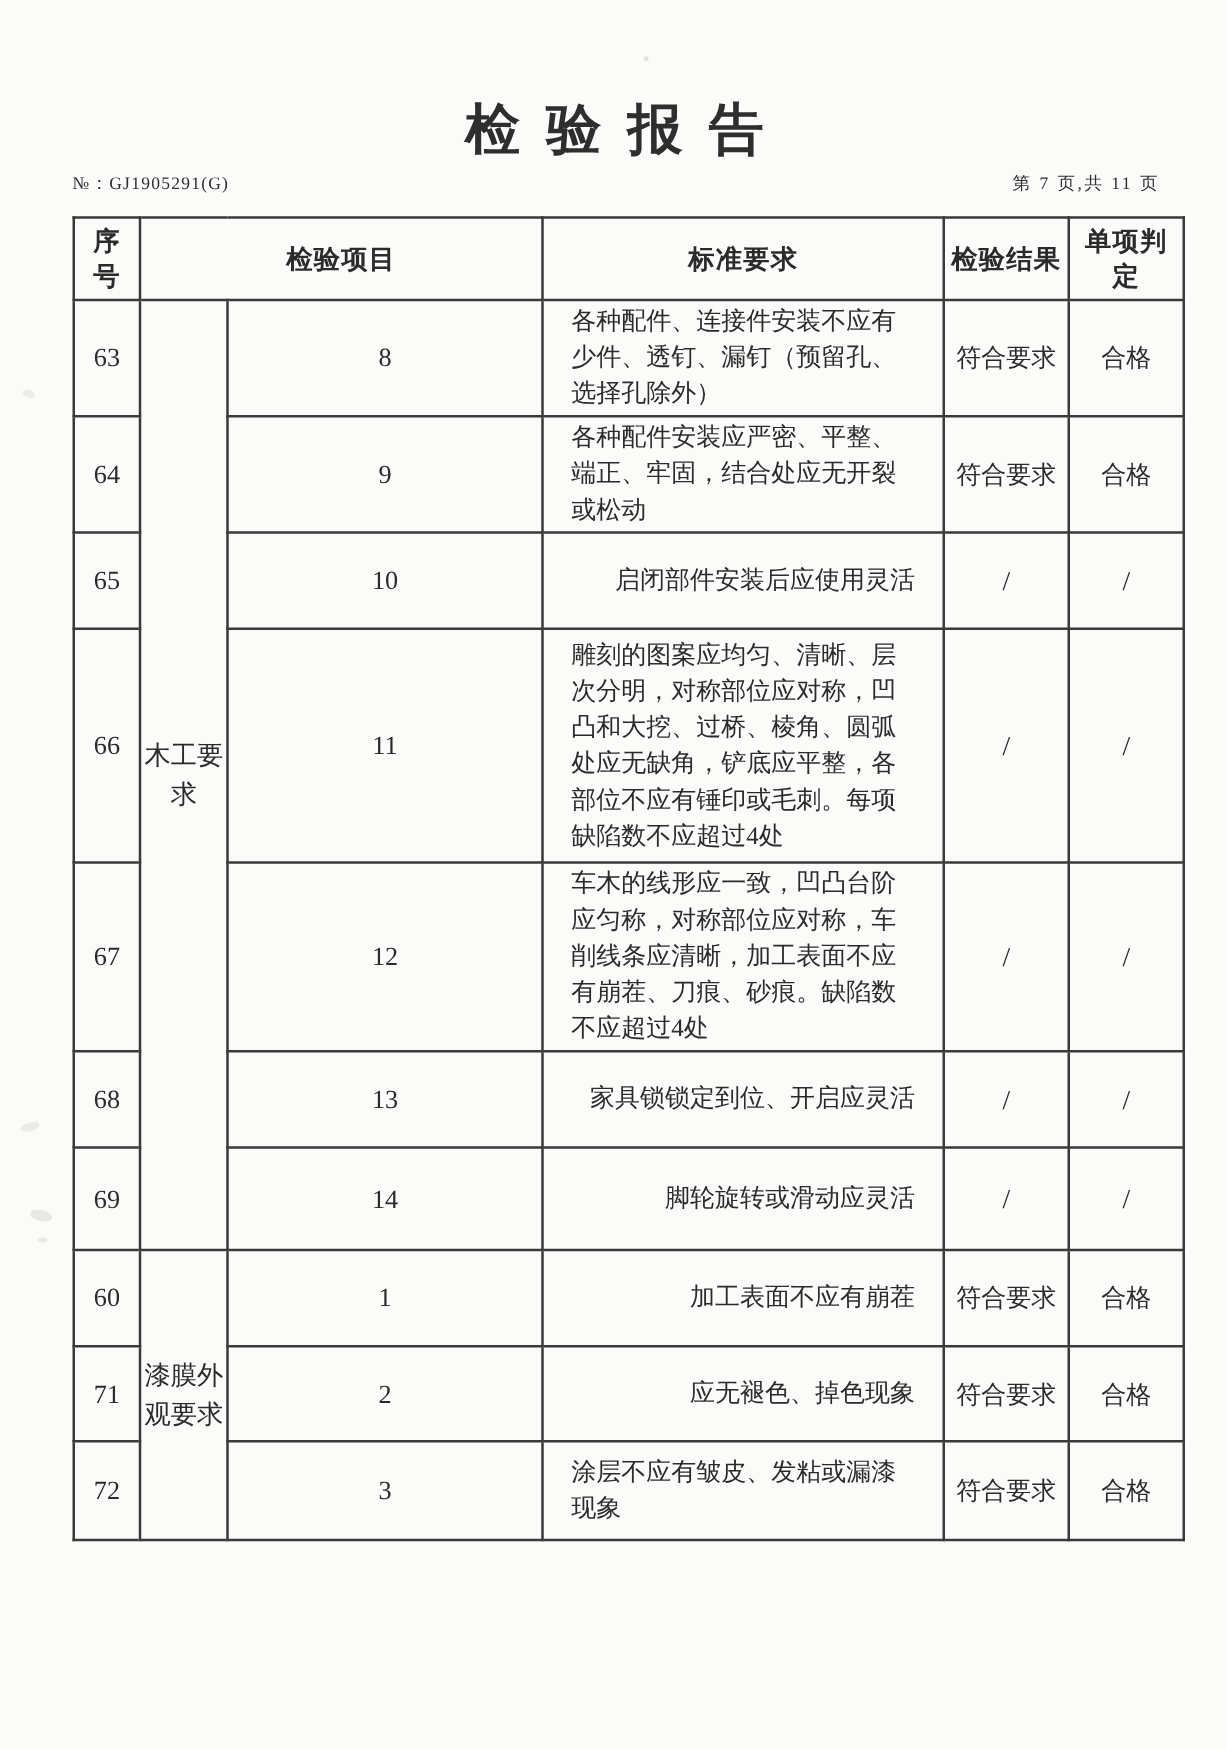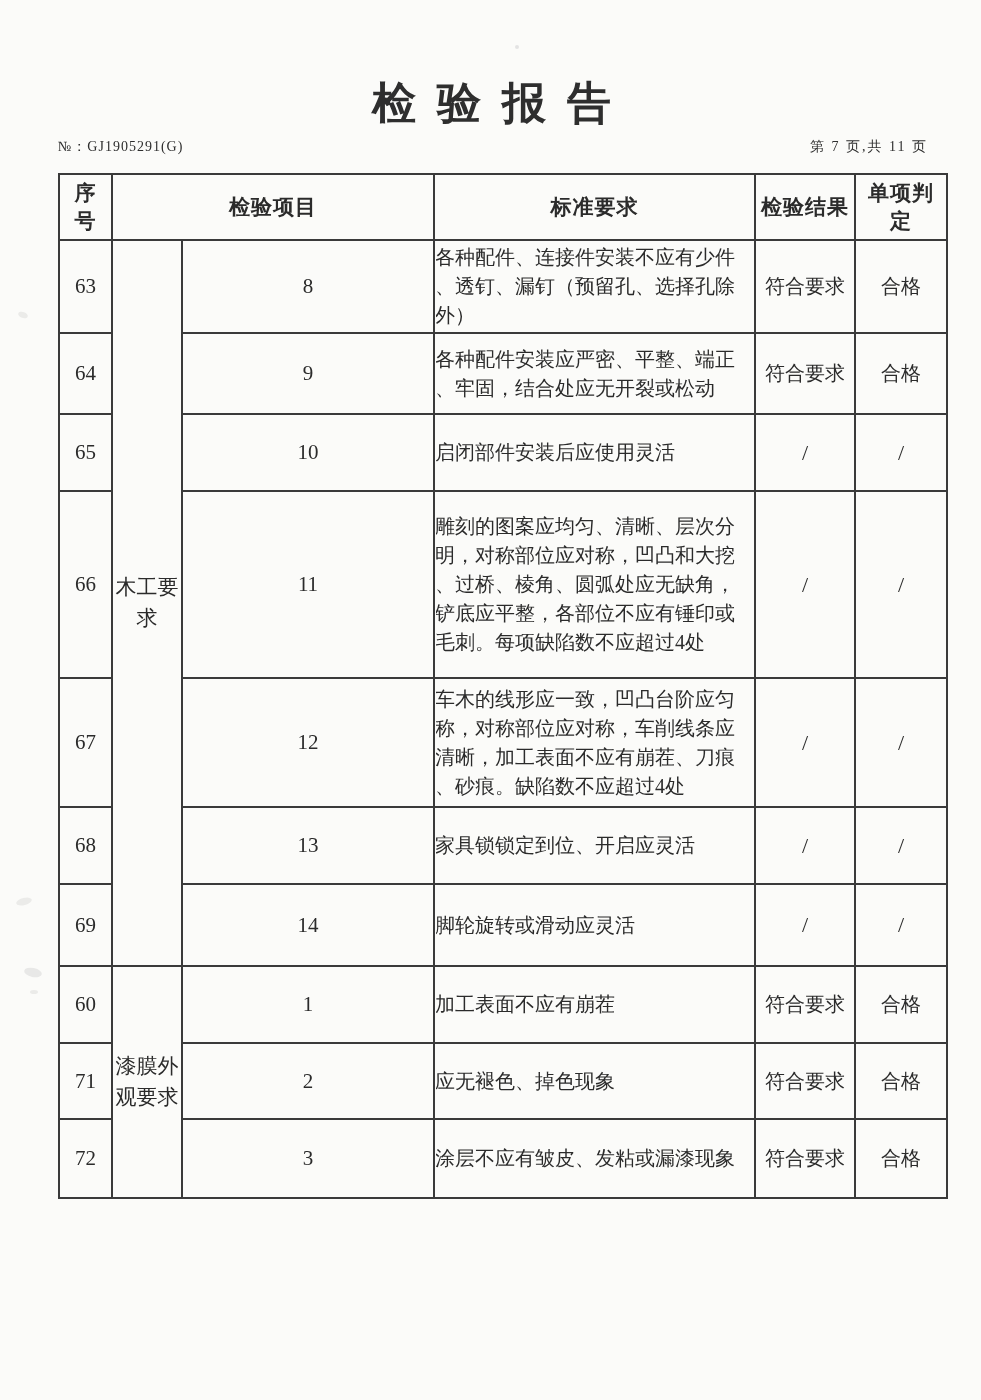--- a/index.html
+++ b/index.html
@@ -71,27 +71,26 @@
   .report tbody tr:nth-child(9)  td { height: 76px; }
   .report tbody tr:nth-child(10) td { height: 79px; }
 
   .report td.group-cell {
     font-size: 21px;
     line-height: 31px;
     padding: 0 2px;
   }
   .report td.req-cell {
     text-align: left;
-    padding: 2px 0;
+    padding: 2px 22px;
     line-height: 29px;
     line-break: anywhere;
     word-break: break-all;
-    border-radius: 12px;
-  }
-  .report td.req-cell.center { text-align: left; margin-left: 34px; }
+  }
+  .report td.req-cell.center { text-align: right; margin-left: 34px; }
   .report td.seq-cell, .report td.inum-cell { font-size: 21px; }
   .report td.slash { font-size: 22px; }
 
   
   .speck {
     position: absolute;
     background: rgba(120,120,125,0.18);
     border-radius: 50%;
   }
   .speck.s1 { left: 515px; top: 45px;  width: 4px;  height: 4px; }

